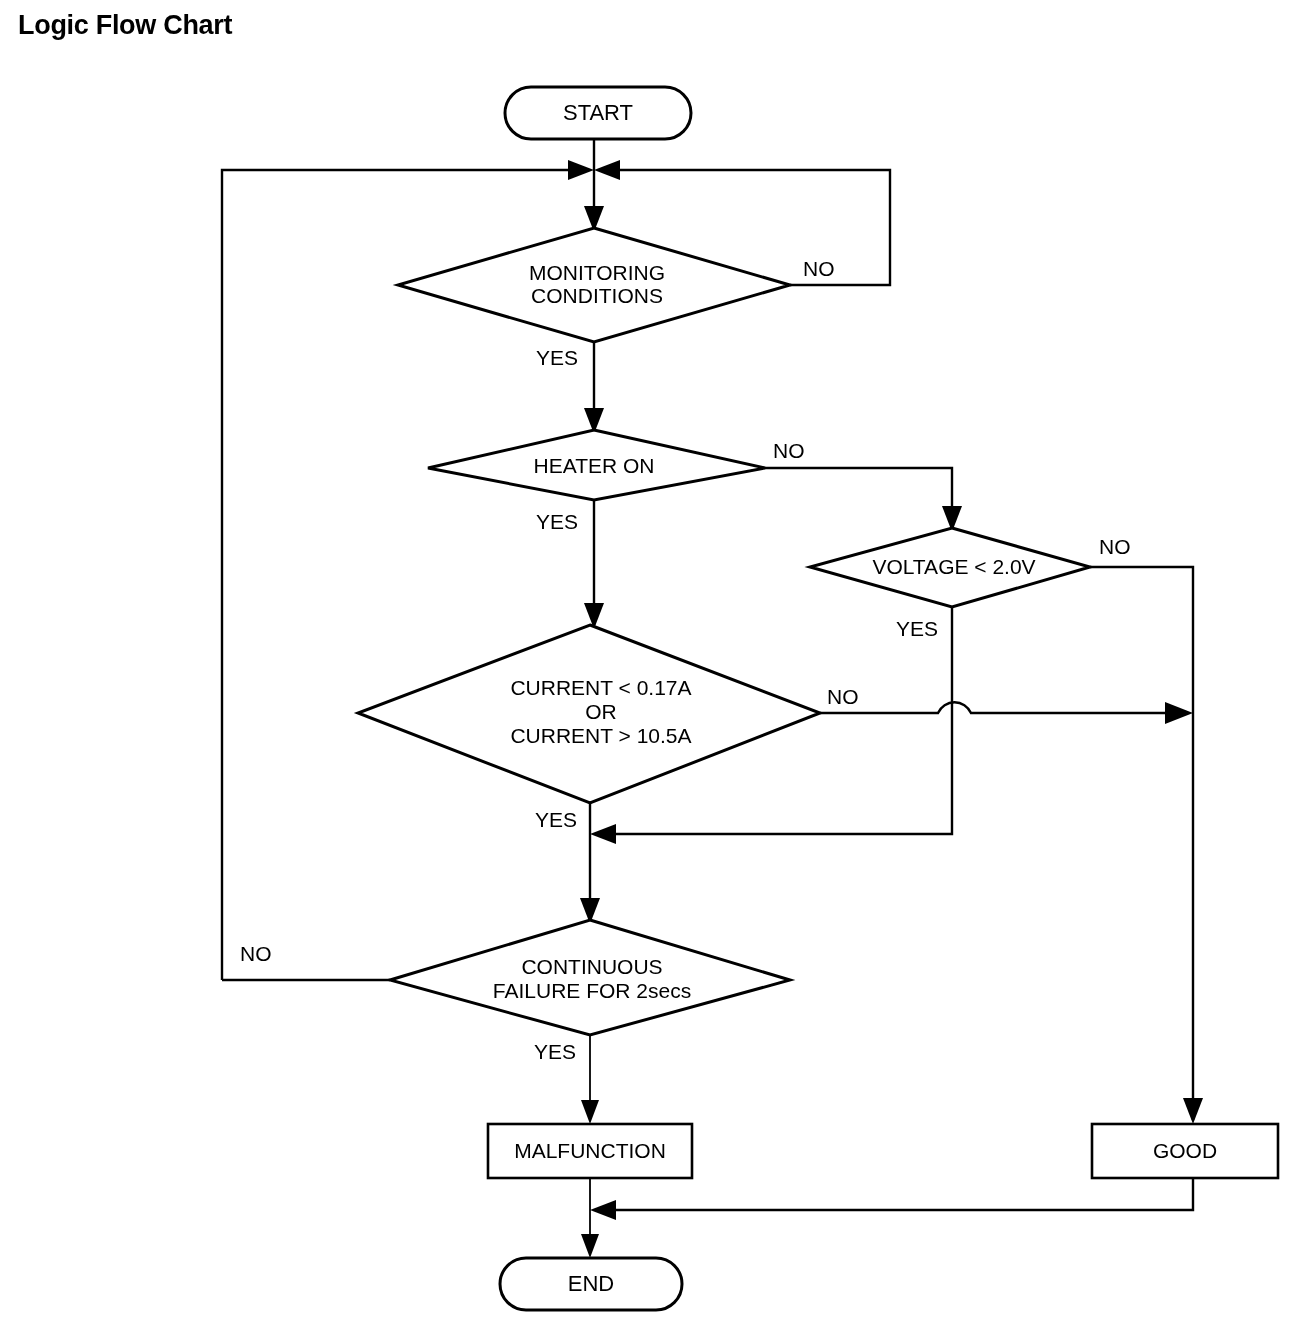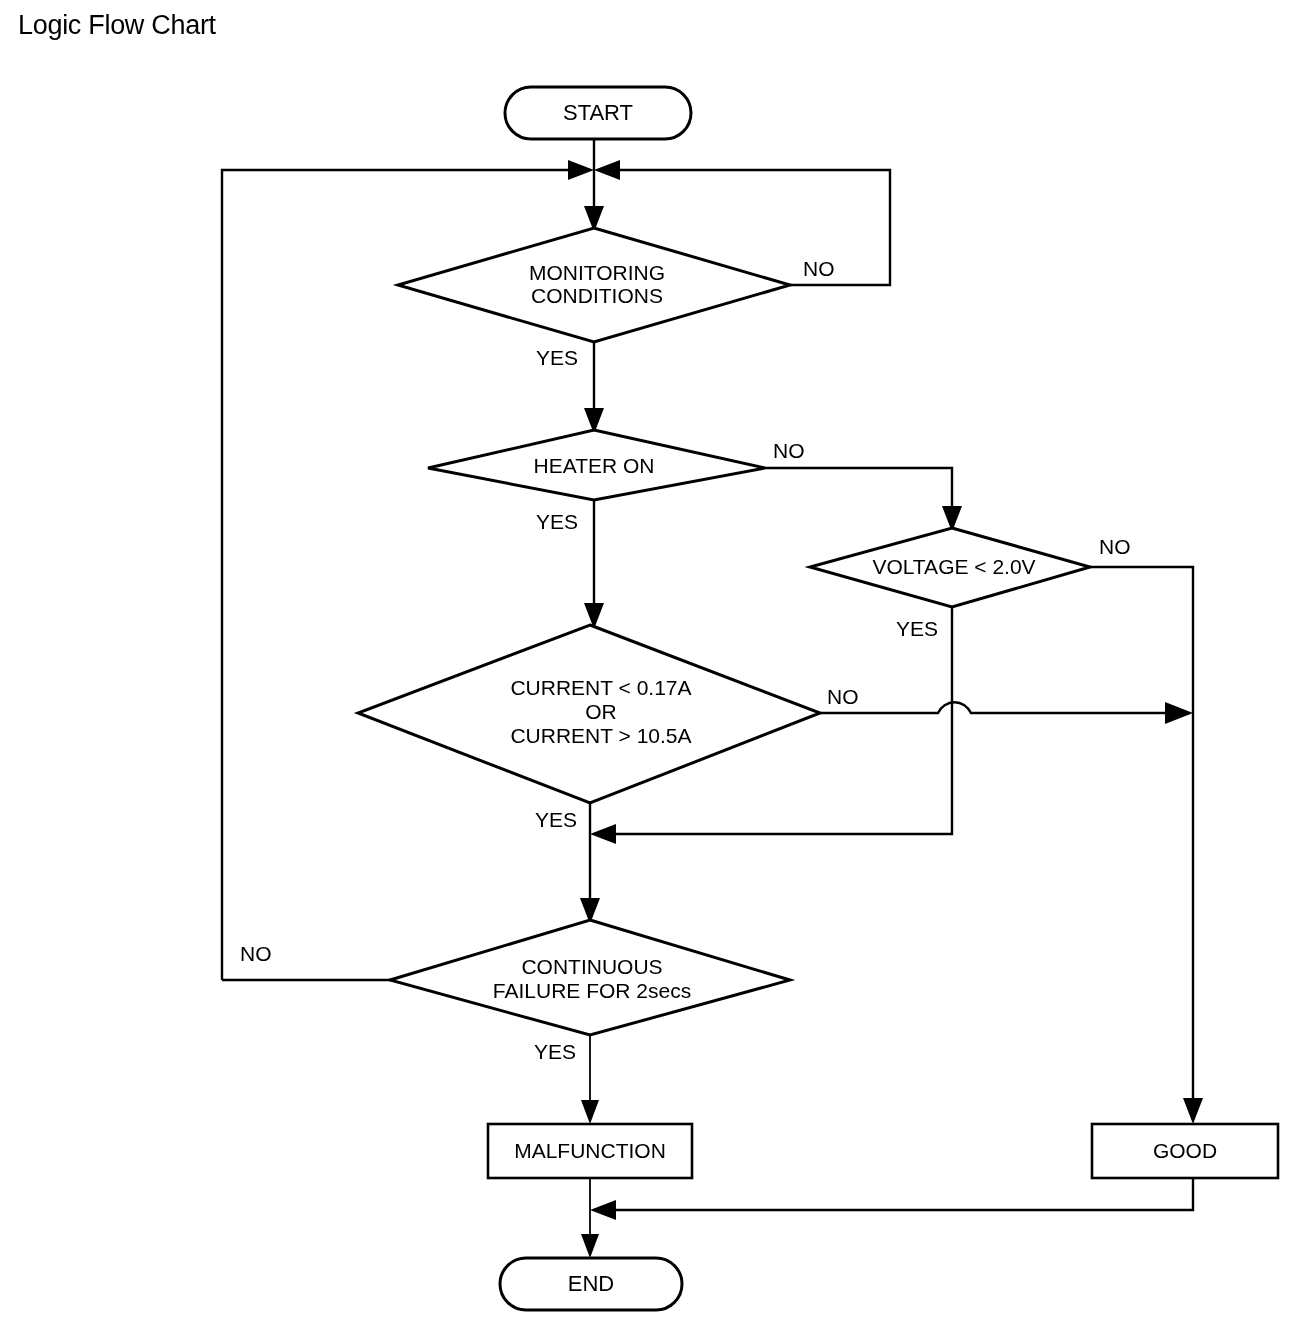--- a/index.html
+++ b/index.html
@@ -17,21 +17,21 @@
     width: 1312px;
     height: 1322px;
     background: #ffffff;
     overflow: hidden;
   }
   #title {
     position: absolute;
     left: 18px;
     top: 10px;
     font-size: 27px;
-    font-weight: normal;
+    font-weight: bold;
     letter-spacing: -0.3px;
     color: #000000;
     white-space: nowrap;
   }
   #flow-svg {
     position: absolute;
     left: 0;
     top: 0;
     width: 1312px;
     height: 1322px;

